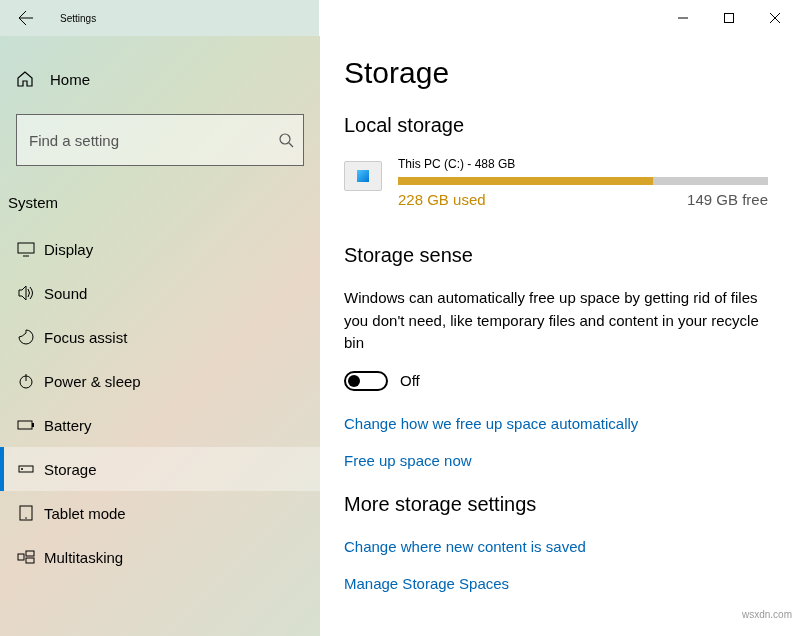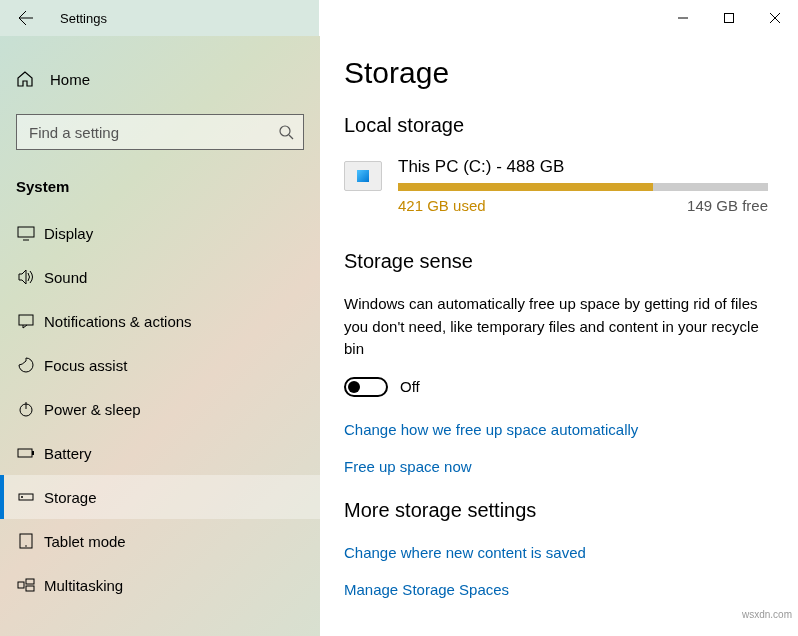--- a/index.html
+++ b/index.html
@@ -1,51 +1,51 @@
 <!DOCTYPE html>
 <html><head>
   <meta charset="utf-8">
   <style>
     * { margin: 0; padding: 0; box-sizing: border-box; font-family: "Segoe UI", Arial, sans-serif; }
     body { width: 798px; height: 636px; overflow: hidden; background: #fff; display: flex; flex-direction: column; }
     
     .titlebar { height: 36px; display: flex; align-items: center; background: linear-gradient(to right, #d8e8e0 0%, #d8e8e0 40%, #fff 40%, #fff 100%); }
     .titlebar-left { display: flex; align-items: center; padding-left: 16px; gap: 24px; }
     .back-btn { width: 20px; height: 20px; display: flex; align-items: center; justify-content: center; cursor: pointer; }
-    .title-text { font-size: 13px; color: #000; }
+    .title-text { font-size: 10px; color: #000; }
     .titlebar-right { margin-left: auto; display: flex; }
     .win-btn { width: 46px; height: 32px; display: flex; align-items: center; justify-content: center; cursor: pointer; }
     
     .body-wrap { flex: 1; display: flex; overflow: hidden; }
     
     .sidebar { width: 320px; background: linear-gradient(135deg, #c8e0d4 0%, #d5dfc5 30%, #e8d8c8 60%, #d8e0d0 100%); padding: 0; overflow-y: auto; }
     .home-row { display: flex; align-items: center; gap: 16px; padding: 10px 16px; margin-top: 24px; margin-bottom: 16px; cursor: pointer; }
     .home-row .label { font-size: 15px; }
     
     .search-wrap { margin: 0 16px 20px 16px; position: relative; }
-    .search-input { width: 100%; height: 36px; border: 1px solid #666; background: rgba(255,255,255,0.5); padding: 1px 36px 0 12px; font-size: 15px; outline: none; }
+    .search-input { width: 100%; height: 52px; border: 1px solid #666; background: rgba(255,255,255,0.5); padding: 1px 36px 0 12px; font-size: 15px; outline: none; }
     .search-input::placeholder { color: #555; }
     .search-icon { position: absolute; right: 10px; top: 50%; transform: translateY(-50%); color: #555; }
     
-    .section-label { font-size: 15px; font-weight: 700; padding: 8px 16px 16px 16px; }
+    .section-label { font-size: 15px; font-weight: 400; padding: 8px 16px 16px 8px; }
     
     .nav-item { display: flex; align-items: center; gap: 8px; padding: 12px 16px 12px 16px; cursor: pointer; font-size: 15px; position: relative; }
     .nav-item.active { background: rgba(255,255,255,0.35); }
     .nav-item.active::before { content: ""; position: absolute; left: 0; top: 0; bottom: 0; width: 4px; background: #0078d4; }
     .nav-item .icon { width: 20px; height: 20px; display: flex; align-items: center; justify-content: center; flex-shrink: 0; }
     
     .main { flex: 1; padding: 20px 0 0 24px; overflow-y: auto; }
     .page-title { font-size: 30px; font-weight: 400; margin-bottom: 24px; }
     .sub-heading { font-size: 20px; font-weight: 400; margin-bottom: 20px; }
     
     .drive-row { display: flex; gap: 16px; margin-bottom: 36px; padding-right: 30px; }
     .drive-icon { width: 38px; height: 30px; background: #eee; border: 1px solid #ccc; border-radius: 2px; position: relative; display: flex; align-items: center; justify-content: center; margin-top: 4px; }
     .drive-icon::after { content: ""; width: 12px; height: 12px; background: linear-gradient(135deg, #4cc2ff, #0078d4); }
     .drive-info { flex: 1; }
-    .drive-label { font-size: 17px; margin-bottom: 6px; }
+    .drive-label { font-size: 12px; margin-bottom: 6px; }
     .progress-bar { width: 100%; height: 8px; background: #ccc; }
     .progress-fill { height: 100%; background: #d5a428; width: 69%; }
     .drive-stats { display: flex; justify-content: space-between; margin-top: 6px; font-size: 15px; }
     .used-text { color: #c58a00; }
     .free-text { color: #555; margin-left: 44px; }
     
     .desc-text { font-size: 15px; line-height: 1.5; margin-bottom: 16px; max-width: 420px; }
     
     .toggle-row { display: flex; align-items: center; gap: 12px; margin-bottom: 24px; }
     .toggle { width: 44px; height: 20px; border: 2px solid #000; border-radius: 10px; position: relative; cursor: pointer; }
@@ -123,29 +123,20 @@
         </span>
       <span>Display</span>
     </div>
     <div class="nav-item">
       <span class="icon">
           <svg width="18" height="18" viewBox="0 0 18 18">
             <path d="M2 6 L5 6 L9 2 L9 16 L5 12 L2 12 Z M11 5 Q14 9 11 13 M13 3 Q18 9 13 15" stroke="#000" fill="none"></path>
           </svg>
         </span>
       <span>Sound</span>
-    </div>
-    <div class="nav-item">
-      <span class="icon">
-          <svg width="18" height="18" viewBox="0 0 18 18">
-            <rect x="2" y="3" width="14" height="10" stroke="#000" fill="none"></rect>
-            <path d="M6 13 L6 16 L10 13" stroke="#000" fill="none"></path>
-          </svg>
-        </span>
-      <span>Notifications &amp; actions</span>
     </div>
     <div class="nav-item">
       <span class="icon">
           <svg width="18" height="18" viewBox="0 0 18 18">
             <path d="M9 2 A7 7 0 1 1 2 9 Q5 9 9 5 Q9 3 9 2" stroke="#000" fill="none"></path>
           </svg>
         </span>
       <span>Focus assist</span>
     </div>
     <div class="nav-item">
@@ -202,21 +193,21 @@
     <h2 class="sub-heading">Local storage</h2>
 
     <div class="drive-row">
       <div class="drive-icon"></div>
       <div class="drive-info">
         <div class="drive-label">This PC (C:) - 488 GB</div>
         <div class="progress-bar">
           <div class="progress-fill"></div>
         </div>
         <div class="drive-stats">
-          <span class="used-text">421 GB used</span>
+          <span class="used-text">228 GB used</span>
           <span class="free-text">149 GB free</span>
         </div>
       </div>
     </div>
 
     <h2 class="sub-heading">Storage sense</h2>
     <p class="desc-text">Windows can automatically free up space by getting rid of files you don't need, like temporary files and content in your recycle bin</p>
 
     <div class="toggle-row">
       <div class="toggle">

